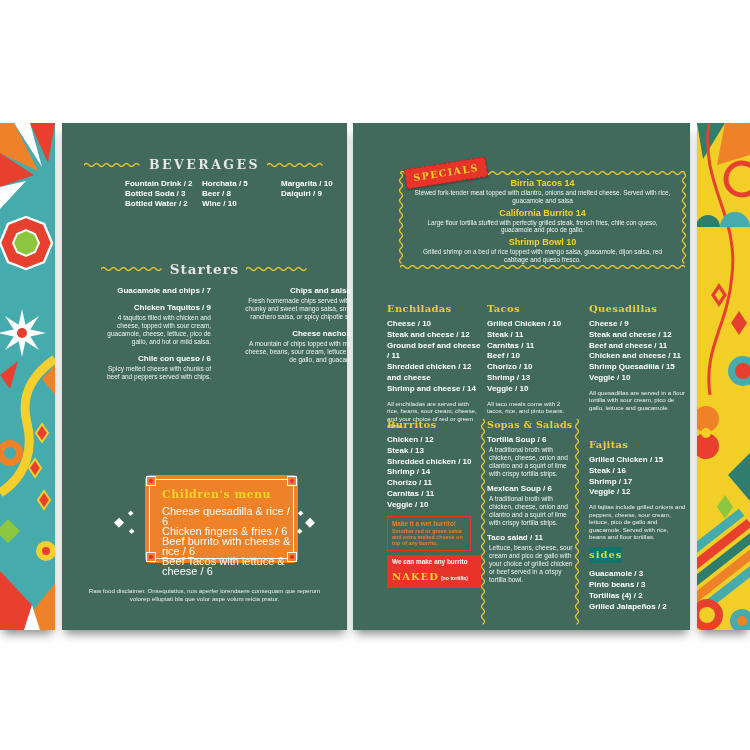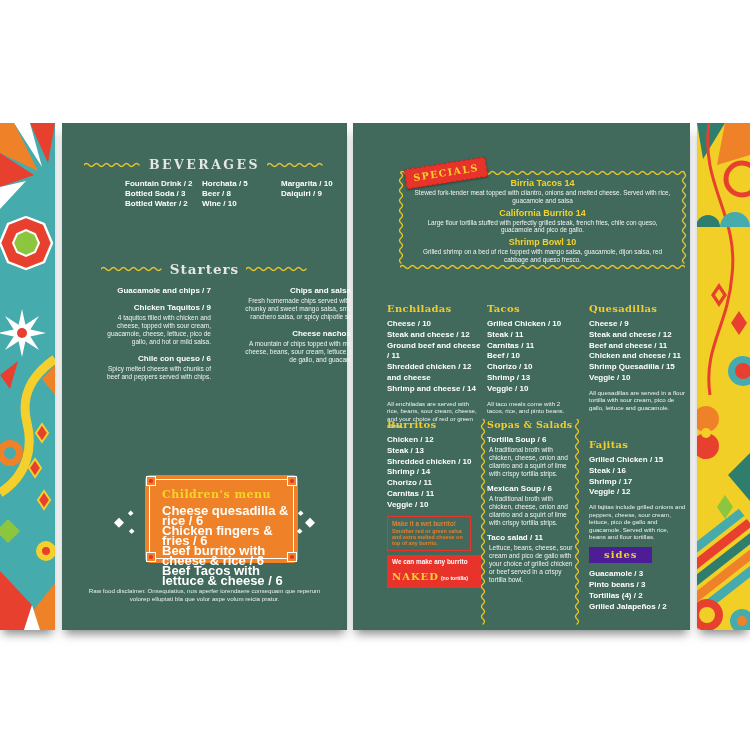--- a/index.html
+++ b/index.html
@@ -26,21 +26,21 @@
   .idesc{font-size:6.5px;color:rgba(255,255,255,.93);line-height:8px;}
   
   .kids-box{position:absolute;left:83px;top:352px;width:153px;height:88px;background:#ef8228;border-radius:5px;}
   .kids-frame{position:absolute;inset:4px;border:1.6px solid #fff;border-radius:3px;}
   .kcorner{position:absolute;width:8px;height:8px;border:1.6px solid #fff;background:#ef8228;}
   .kcorner::after{content:"";position:absolute;inset:2.2px;background:#e8332a;border-radius:50%;}
   .kcorner.tl{top:1px;left:1px}.kcorner.tr{top:1px;right:1px}
   .kcorner.bl{bottom:1px;left:1px}.kcorner.br{bottom:1px;right:1px}
   .kids-title{position:absolute;left:17px;top:13px;font-size:11px;color:#f6d32b;letter-spacing:.5px;}
   .kids-items{position:absolute;left:17px;top:31px;}
-  .kids-item{font-size:13px;font-weight:bold;color:#fff;line-height:10px;}
+  .kids-item{font-size:11px;font-weight:normal;color:#fff;line-height:10px;}
   .dm{position:absolute;color:#fff;line-height:1;}
   .disclaimer{position:absolute;left:25px;right:25px;top:464px;text-align:center;
               font-size:6.2px;line-height:7.8px;color:rgba(255,255,255,.9);}
   
   .specials-box{position:absolute;left:47px;top:50px;width:285px;height:94px;}
   .sp-content{position:absolute;left:12px;right:12px;top:5px;text-align:center;}
   .sp-item{margin-bottom:3px;}
   .sp-name{font-size:9px;font-weight:bold;color:#f6d32b;margin-bottom:1px;}
   .sp-desc{font-size:6.4px;line-height:7.8px;color:rgba(255,255,255,.93);}
   .ribbon{position:absolute;left:52px;top:40px;transform:rotate(-9deg);background:#e8332a;
@@ -54,23 +54,23 @@
   .cat-note{margin-top:5px;font-size:6.2px;line-height:7.5px;color:rgba(255,255,255,.92);}
   .soup{margin-bottom:6px;}
   .soup .idesc{padding-left:2px;}
   .wet-box{margin-top:5px;width:74px;border:1px solid #e8332a;padding:3px 4px;}
   .wet-title{font-size:6.4px;font-weight:bold;color:#ee7f28;margin-bottom:1px;}
   .wet-text{font-size:5.4px;line-height:6.4px;color:#ee7f28;font-weight:bold;}
   .naked-box{margin-top:4px;width:84px;background:#e8332a;padding:3px 5px 4px;}
   .naked-line{font-size:6.4px;font-weight:bold;color:#fff;margin-bottom:1px;}
   .naked-word{font-family:"DejaVu Serif",serif;font-weight:bold;font-size:10px;color:#f6d32b;letter-spacing:1px;margin-top:22px;}
   .naked-suffix{font-size:5.2px;color:#fff;font-weight:bold;margin-left:2px;}
-  .sides-badge{display:inline-block;margin:6px 0 5px;background:#4c1d95;color:#f2cf27;
+  .sides-badge{display:inline-block;margin:6px 0 5px;background:#0f766e;color:#f2cf27;
                font-family:"DejaVu Serif",serif;font-weight:bold;font-size:10px;letter-spacing:1px;
-               padding:2px 15px 3px;}
+               padding:2px 0 3px;}
   .side-item{font-size:8px;font-weight:bold;color:#fff;line-height:11px;}
   
   svg.wave{display:block;}
   svg.wave.inline{display:inline-block;flex:0 0 auto;}
   svg.wave.abs{position:absolute;}
   svg.wave.vert{position:absolute;transform:rotate(90deg);transform-origin:0 0;}
 </style>
 </head>
 <body>
 

